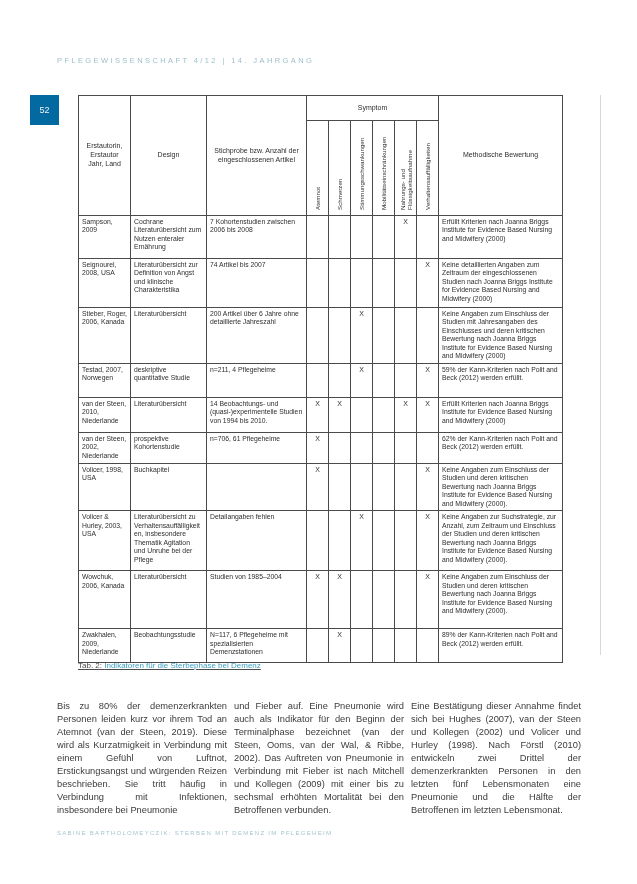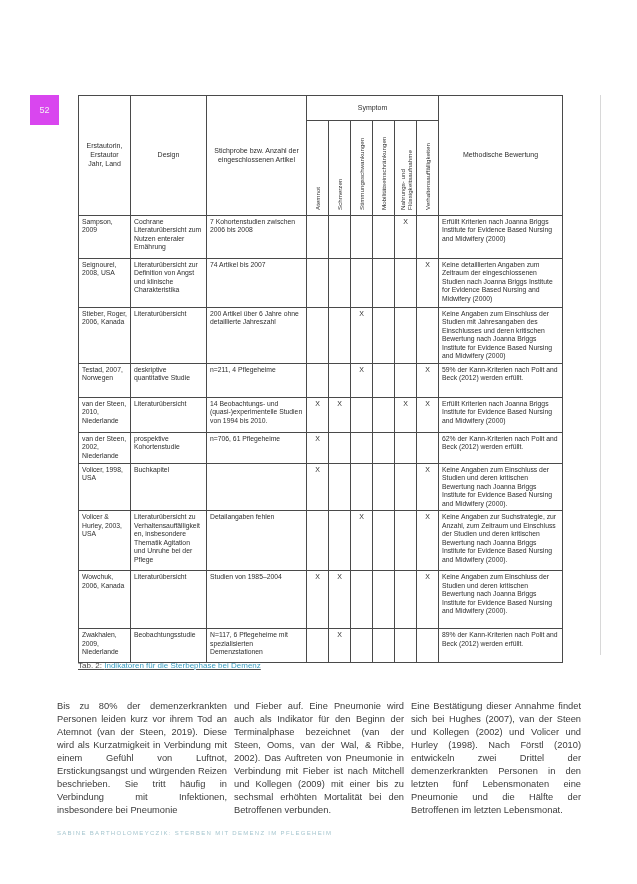--- a/index.html
+++ b/index.html
@@ -3,21 +3,21 @@
 <meta charset="utf-8">
 <style>
   html,body{margin:0;padding:0;background:#fff;}
   .page{position:relative;width:637px;height:884px;background:#ffffff;
         font-family:"Liberation Sans",sans-serif;color:#2e2e2e;overflow:hidden;}
 
   .journal-header{position:absolute;left:57px;top:56px;font-size:7.5px;
         letter-spacing:2.4px;color:#9dc0ca;text-transform:uppercase;}
 
   .page-number-box{position:absolute;left:30px;top:95px;width:29px;height:30px;
-        background:#d946ef;color:#f4f4f4;font-size:9px;display:flex;
+        background:#0369a1;color:#f4f4f4;font-size:9px;display:flex;
         align-items:center;justify-content:center;}
 
   .margin-rule{position:absolute;left:600px;top:95px;width:1px;height:560px;background:#d8d8d8;}
 
   .study-table{position:absolute;left:78px;top:95px;width:484px;
         border-collapse:collapse;table-layout:fixed;}
   .study-table th,.study-table td{border:1px solid #4a4a4a;vertical-align:top;
         padding:2px 3px;font-size:6.8px;line-height:1.25;font-weight:normal;
         text-align:left;word-wrap:break-word;}
   .study-table thead th{text-align:center;vertical-align:middle;font-size:7px;}
@@ -41,20 +41,21 @@
         text-align:justify;}
 
   .page-footer{position:absolute;left:57px;top:830px;font-size:6px;
         letter-spacing:1.3px;color:#a6c6cf;text-transform:uppercase;}
 </style>
 </head>
 <body>
 
 <div class="page">
 
+  <div class="journal-header">PFLEGEWISSENSCHAFT 4/12 | 14. JAHRGANG</div>
 
   <div class="page-number-box">
     <span>52</span>
   </div>
 
   <div class="margin-rule"></div>
 
   <table class="study-table">
     <colgroup>
       <col style="width:52px">

